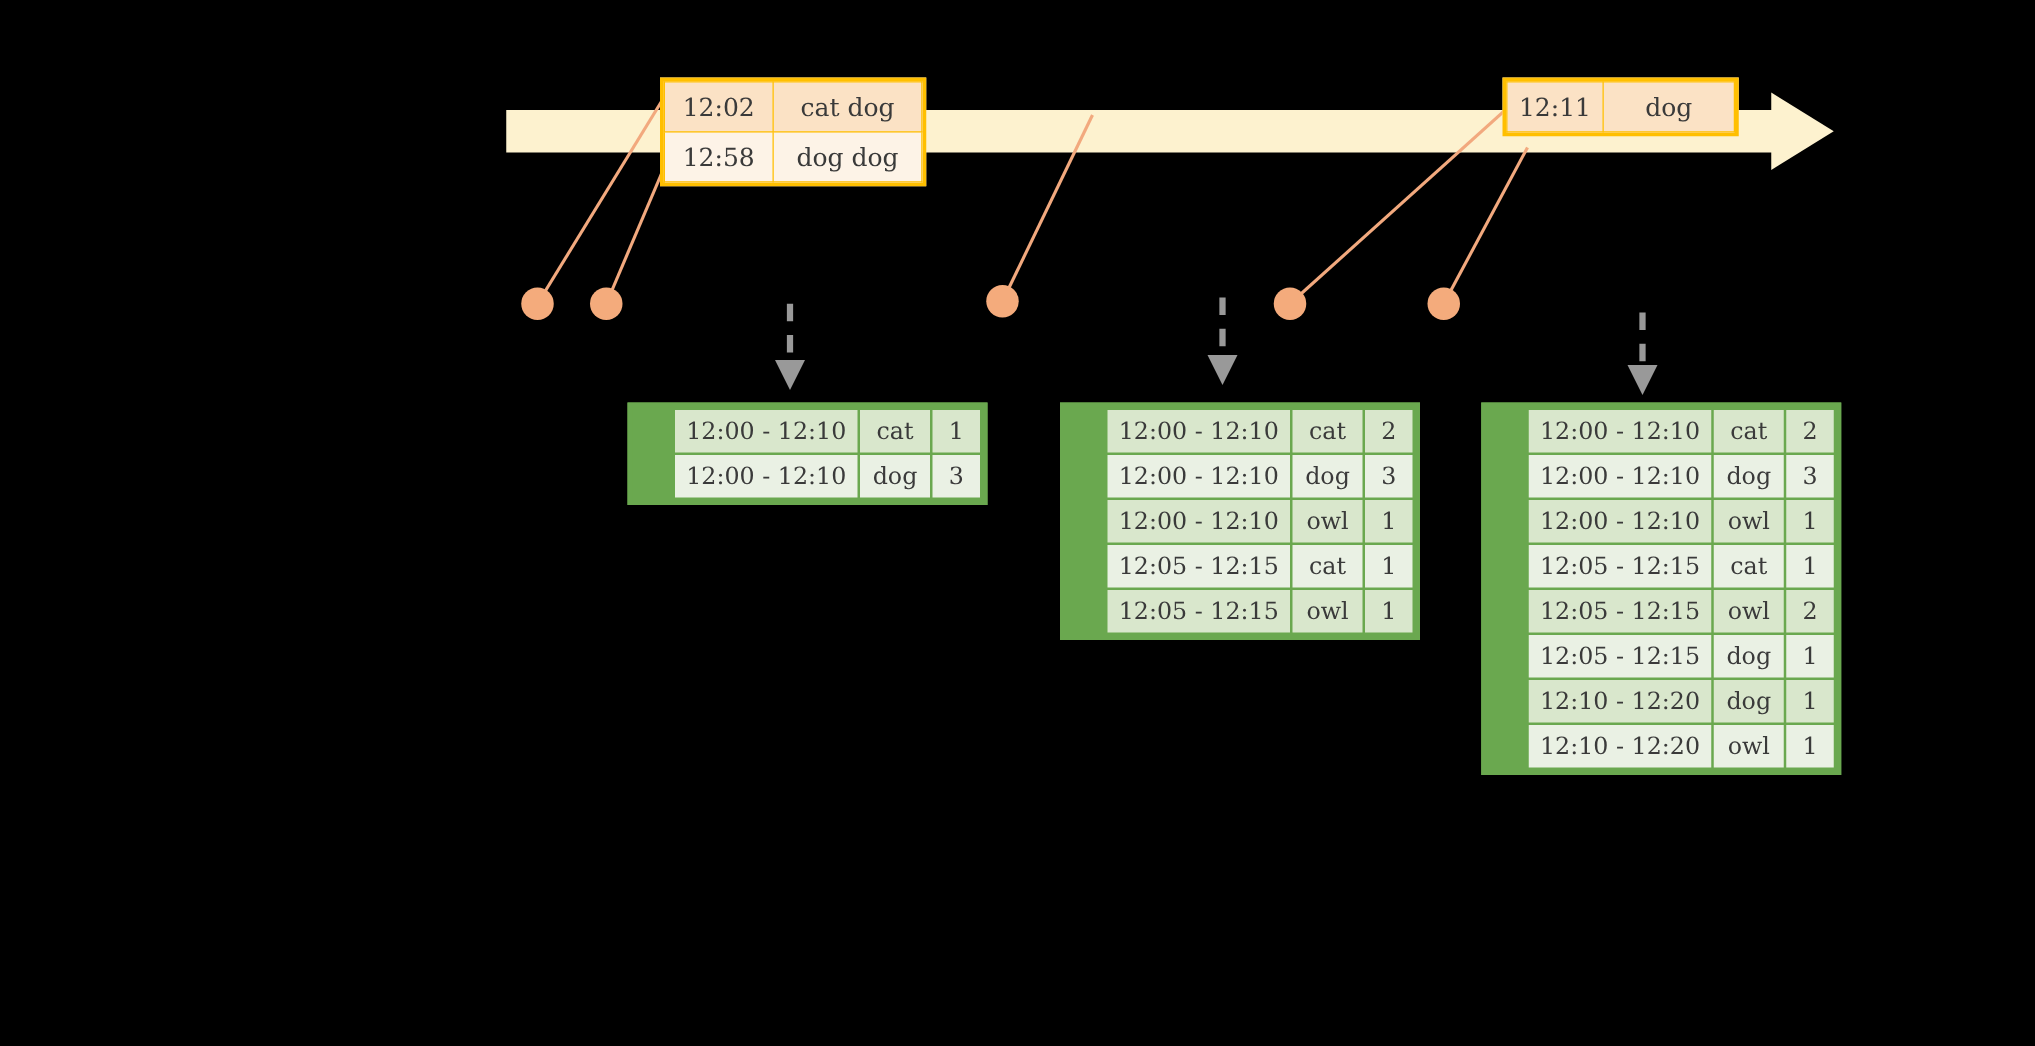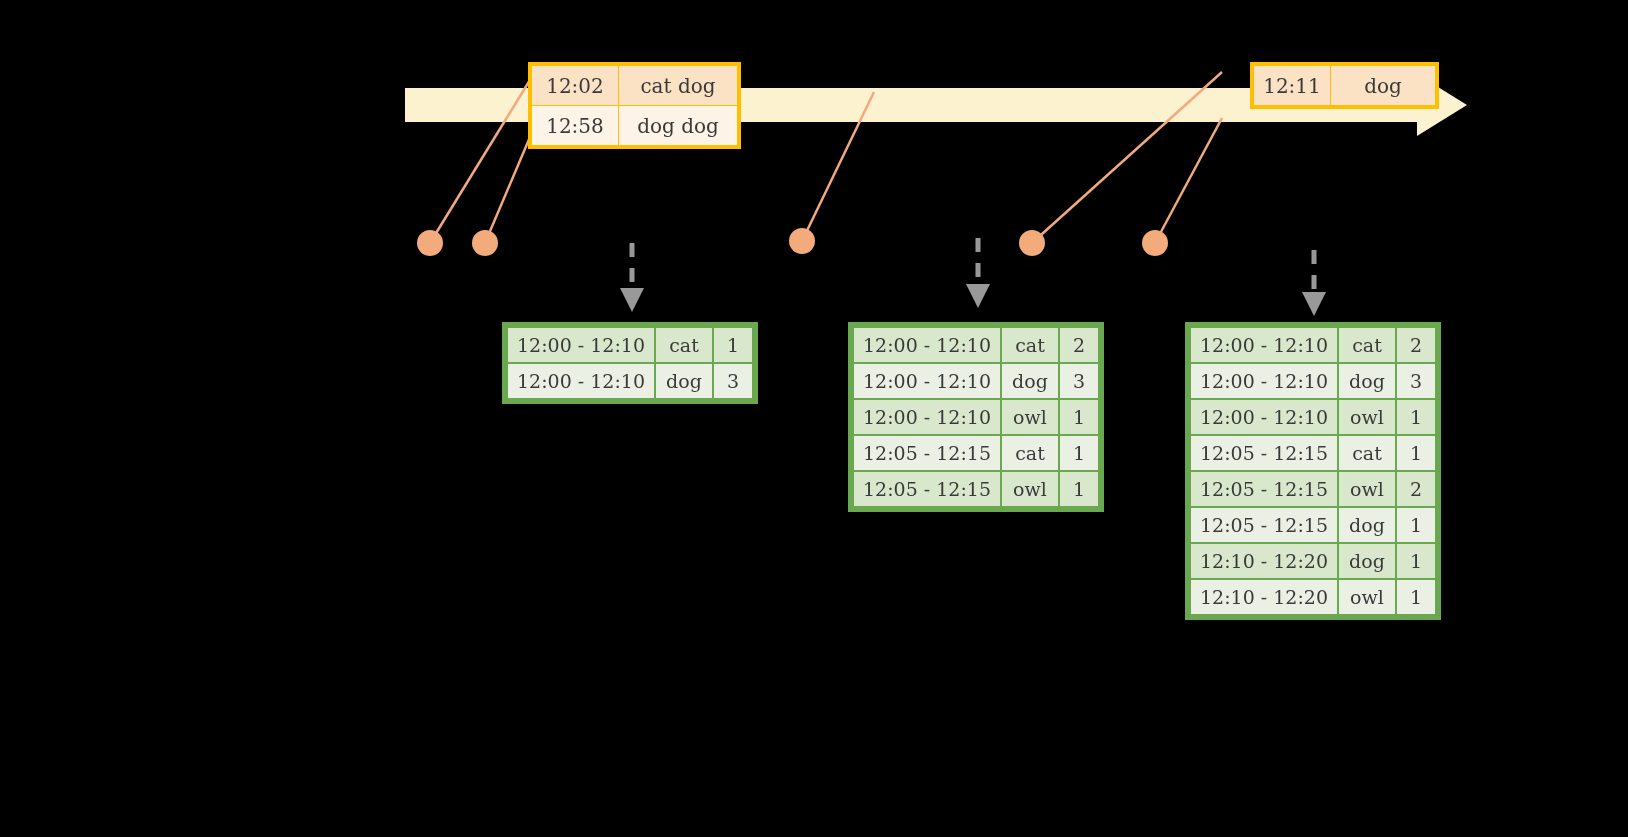--- a/index.html
+++ b/index.html
@@ -69,41 +69,42 @@
     font-weight: 400;
   }
   .ev-time { width: 86px; }
   .ev-val  { width: 118px; }
   .row-a td { background: #fbe2c5; }
   .row-b td { background: #fdf3e7; }
 
   
   #event-box-1 { left: 518px; top: 62px; }
   #event-box-2 { left: 858px; top: 82px; }
-  #event-box-3 { left: 1240px; top: 62px; }
+  #event-box-3 { left: 1192px; top: 62px; }
   #event-box-2 .ev-time { width: 82px; }
   #event-box-2 .ev-val  { width: 108px; }
   #event-box-3 .ev-time { width: 76px; }
   #event-box-3 .ev-val  { width: 104px; }
 
   
   #connectors {
     position: absolute;
     left: 0; top: 0;
     width: 1628px;
     height: 837px;
     pointer-events: none;
   }
 
   
   .result-table-wrap {
     position: absolute;
     border: 4px solid #6aa84f;
     box-sizing: border-box;
     background: #6aa84f;
+    padding-left: 32px;
   }
   .result-table {
     border-collapse: separate;
     border-spacing: 2px;
     font-size: 19px;
     color: #3a3a3a;
     font-family: "DejaVu Serif", serif;
   }
   .result-table td {
     height: 34px;

